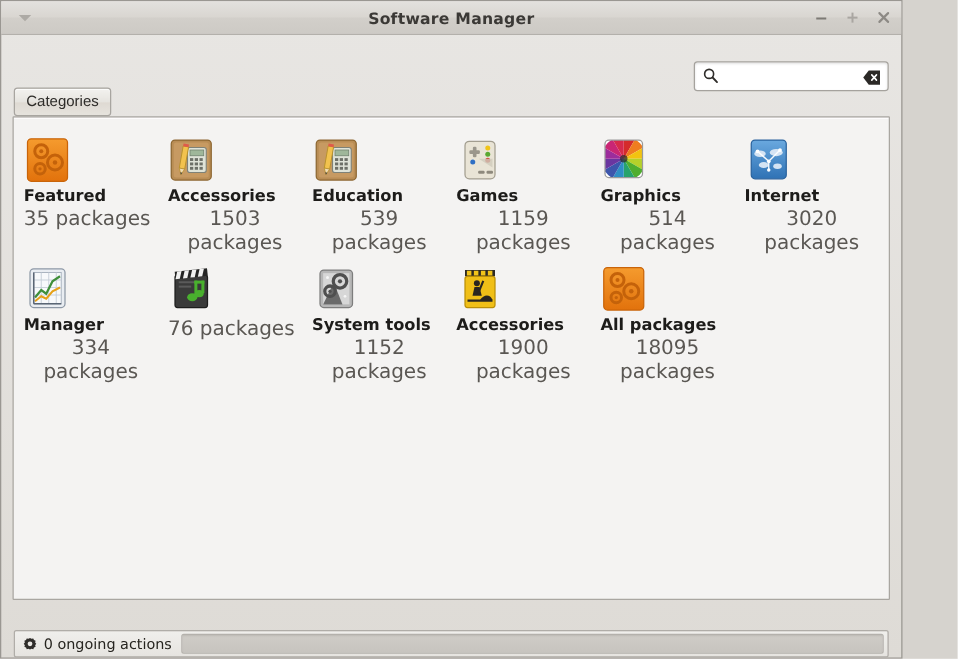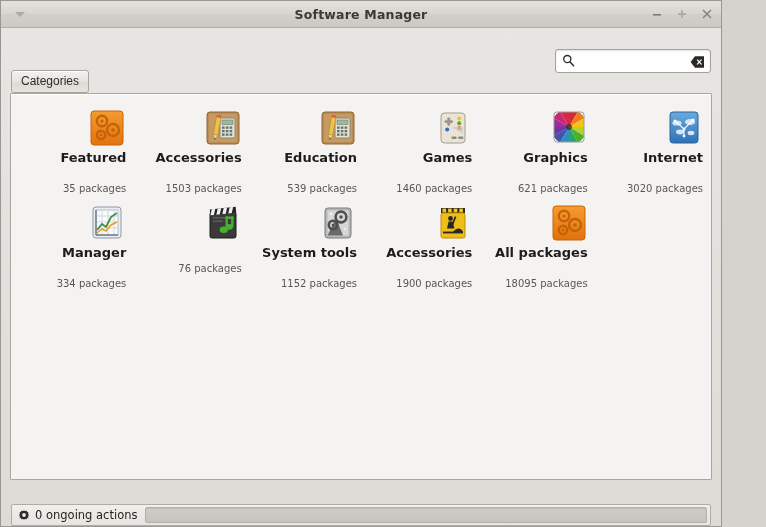--- a/index.html
+++ b/index.html
@@ -119,43 +119,43 @@
     position: relative;
   }
   .grid {
     display: grid;
     grid-template-columns: repeat(6, 1fr);
     padding: 10px 4px 0 4px;
     align-content: start;
   }
   .cat {
     display: flex; flex-direction: column;
-    align-items: flex-end;
+    align-items: flex-start;
     padding: 5px 4px 4px 4px;
     cursor: pointer;
     align-self: start;
   }
   .cat .icon {
     width: 38px; height: 38px;
     margin-bottom: 3px;
   }
   .cat .icon svg { display: block; }
   .cat .label {
     font-size: 13px;
     font-weight: bold;
     color: #1d1c1a;
     text-align: center;
     line-height: 1.18;
     max-width: 108px;
   }
   .cat .count {
-    font-size: 10px;
+    font-size: 16px;
     color: #5a5753;
     text-align: center;
-    margin-top: 18px;
+    margin-top: 1px;
     line-height: 1.15;
   }
 
   
   .statusbar {
     flex: 0 0 33px;
     display: flex; align-items: center;
     padding: 0 10px;
   }
   .status-inner {
@@ -344,21 +344,21 @@
             <circle cx="25.2" cy="19.2" r="2.0" fill="#cf3b2e"></circle>
             <circle cx="13.2" cy="20.6" r="2.0" fill="#2f6fc4"></circle>
             <path d="M18 18 L29 18 L29 25 Z" fill="#cfcabc" opacity="0.8"></path>
             <g fill="#8e897d">
               <rect x="17.5" y="27.5" width="5.2" height="2.4" rx="1"></rect>
               <rect x="24.2" y="27.5" width="5.2" height="2.4" rx="1"></rect>
             </g>
           </svg>
         </span>
         <span class="label">Games</span>
-        <span class="count">1460 packages</span>
+        <span class="count">1159 packages</span>
       </div>
 
       <div class="cat">
         <span class="icon">
           <svg width="38" height="38" viewBox="0 0 38 38" aria-hidden="true">
             <clipPath id="cwClip">
                 <rect x="4" y="3" width="30" height="30" rx="3"></rect>
               </clipPath>
             <g clip-path="url(#cwClip)">
               <rect x="4" y="3" width="30" height="30" fill="#ffffff"></rect>
@@ -375,21 +375,21 @@
                 <path d="M0,0 L-18,0 A18,18 0 0,1 -15.6,-9 Z" fill="#9c2c9c"></path>
                 <path d="M0,0 L-15.6,-9 A18,18 0 0,1 -9,-15.6 Z" fill="#c92675"></path>
                 <path d="M0,0 L-9,-15.6 A18,18 0 0,1 0,-18 Z" fill="#d62a4c"></path>
                 <circle cx="0" cy="0" r="3" fill="#2b2b2b" opacity="0.75"></circle>
               </g>
             </g>
             <rect x="4" y="3" width="30" height="30" rx="3" fill="none" stroke="#9a9a9a" stroke-width="1"></rect>
           </svg>
         </span>
         <span class="label">Graphics</span>
-        <span class="count">621 packages</span>
+        <span class="count">514 packages</span>
       </div>
 
       <div class="cat">
         <span class="icon">
           <svg width="38" height="38" viewBox="0 0 38 38" aria-hidden="true">
             <defs>
               <linearGradient id="gBlue" x1="0" y1="0" x2="0" y2="1">
                 <stop offset="0" stop-color="#6aa9df"></stop>
                   <stop offset="1" stop-color="#2f72b5"></stop>
               </linearGradient>

